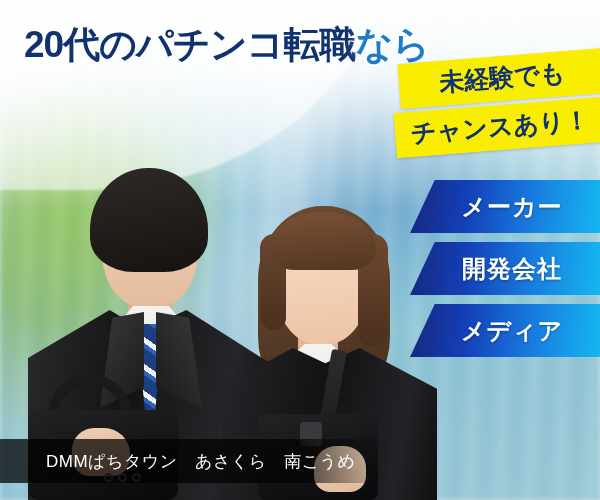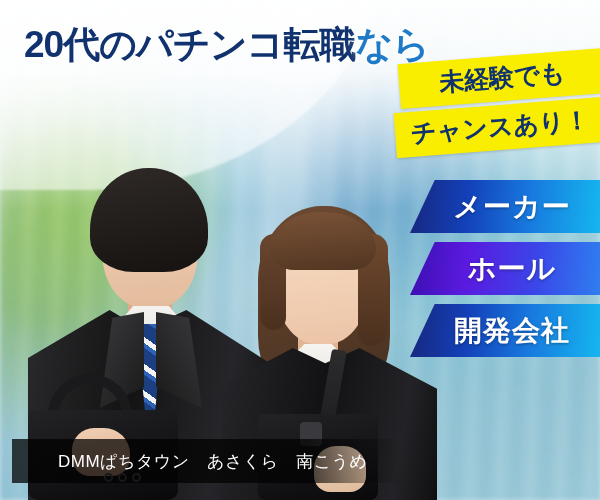--- a/index.html
+++ b/index.html
@@ -222,30 +222,30 @@
   
   .btns{ position:absolute; right:0; top:180px; z-index:21; }
   .btn{
     position:relative;
     width:190px; height:53px; margin-bottom:9px;
     display:flex; align-items:center; justify-content:center;
     clip-path:polygon(13% 0,100% 0,100% 100%,0 100%);
     box-shadow:0 2px 5px rgba(0,0,0,.22);
   }
   .btn span{
-    color:#fff; font-weight:bold; font-size:28px; letter-spacing:1px;
+    color:#fff; font-weight:bold; font-size:24px; letter-spacing:1px;
     margin-left:14px; white-space:nowrap;
     text-shadow:0 1px 3px rgba(0,0,0,.35);
   }
   .btn.g-blue{ background:linear-gradient(95deg,#17277e 0%,#1340b8 30%,#1878de 62%,#15b6ef 100%); }
   .btn.g-purple{ background:linear-gradient(95deg,#3c0fb0 0%,#5a1ae0 30%,#3a46e8 66%,#2f7ef0 100%); }
 
   
   .caption-bar{
-    position:absolute; left:12px; bottom:17px; width:390px; height:44px;
+    position:absolute; left:0; bottom:17px; width:390px; height:44px;
     background:linear-gradient(90deg, rgba(0,0,0,.74) 0%, rgba(0,0,0,.70) 76%, rgba(0,0,0,0) 100%);
     display:flex; align-items:center; z-index:25;
   }
   .caption-text{
     color:#fff; font-size:17px; padding-left:46px; white-space:nowrap;
     letter-spacing:.5px;
   }
 </style>
 </head>
 <body>
@@ -304,25 +304,25 @@
 
   <div class="badge">
     <div class="badge-line">未経験でも</div>
     <div class="badge-line">チャンスあり！</div>
   </div>
 
   <div class="btns">
     <div class="btn g-blue">
       <span>メーカー</span>
     </div>
-    <div class="btn g-purple">
-      <span>ホール</span>
-    </div>
     <div class="btn g-blue">
       <span>開発会社</span>
     </div>
+    <div class="btn g-blue">
+      <span>メディア</span>
+    </div>
   </div>
 
   <div class="caption-bar">
     <div class="caption-text">DMMぱちタウン　あさくら　南こうめ</div>
   </div>
 
 </div>
 
 </body></html>

